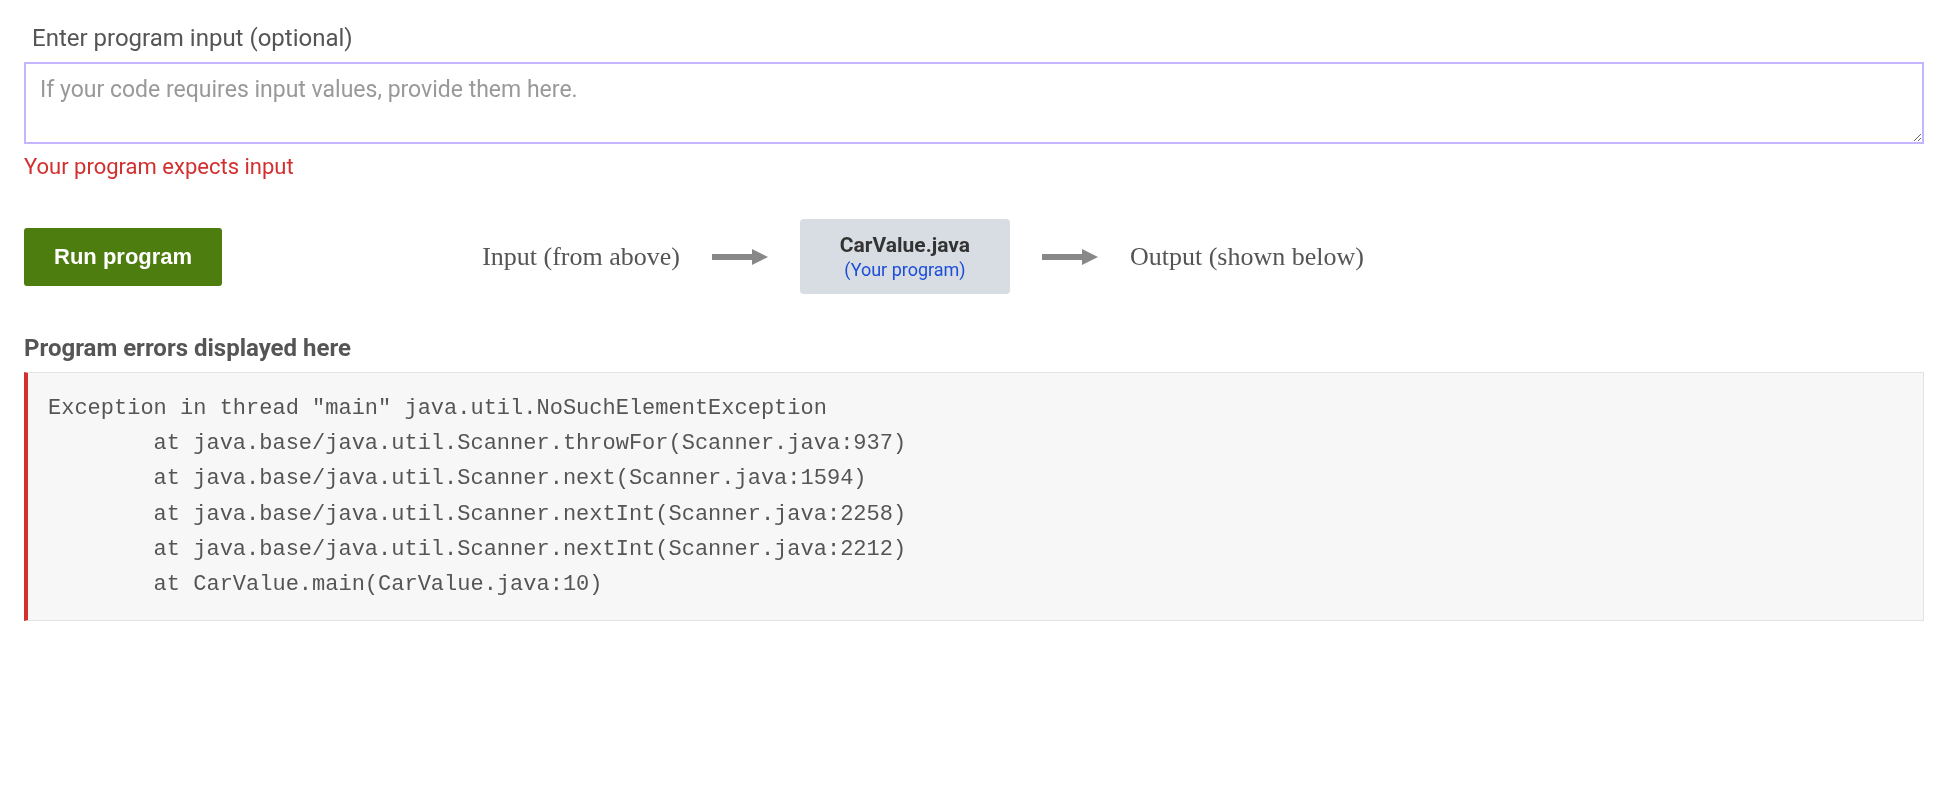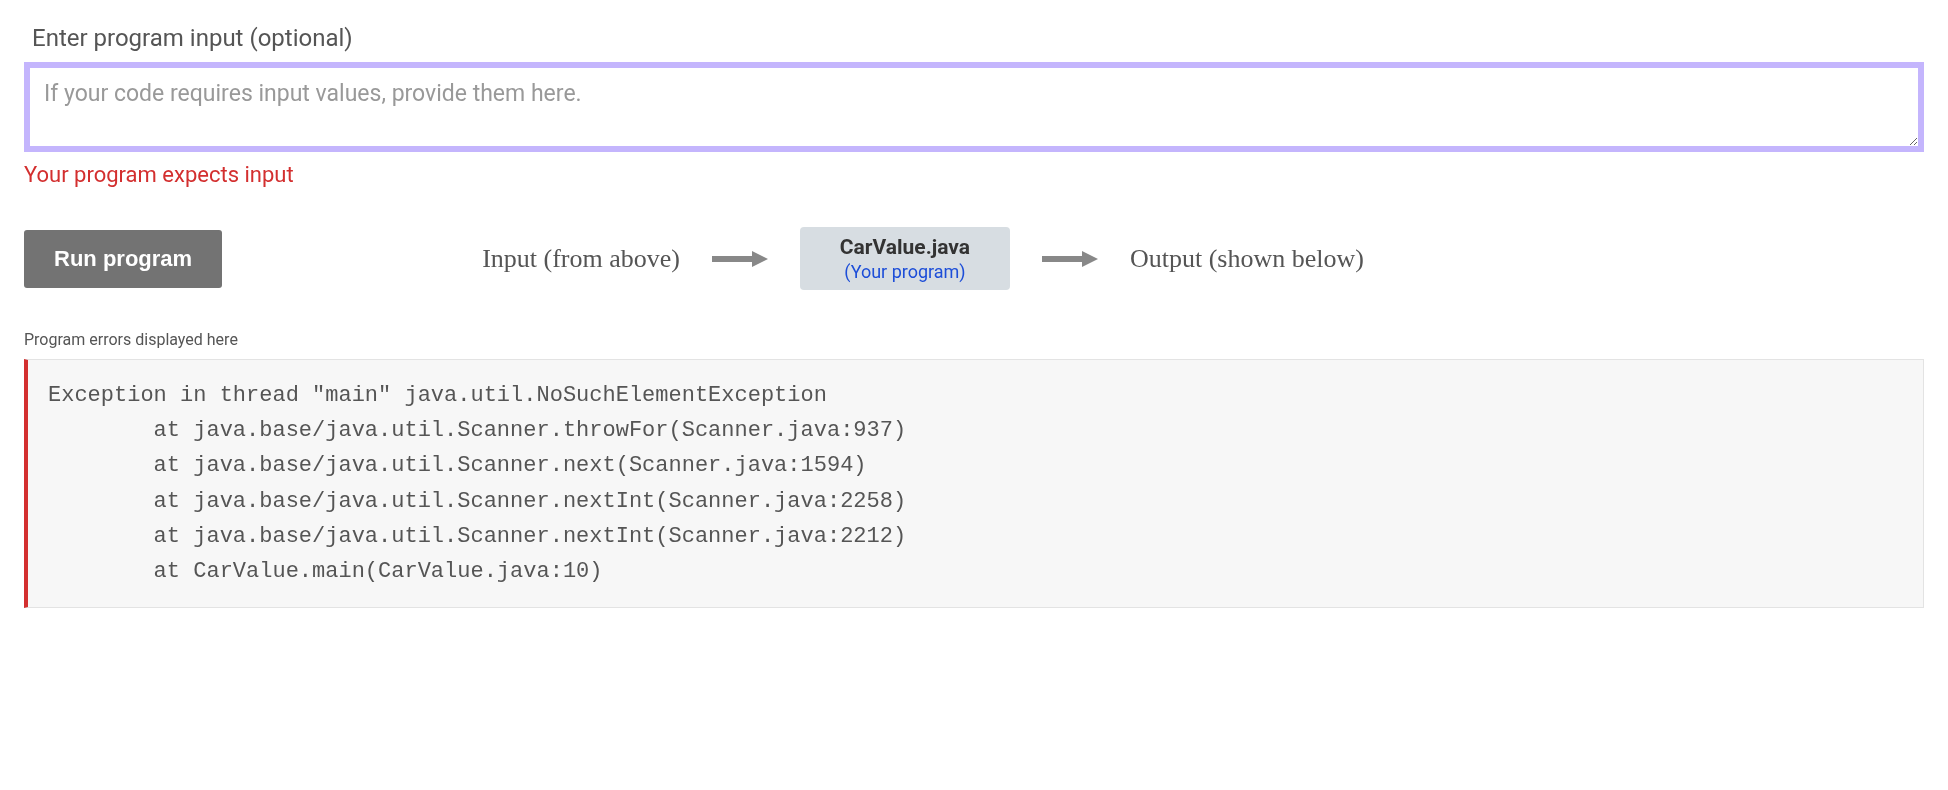--- a/index.html
+++ b/index.html
@@ -16,21 +16,21 @@
     .section-label {
       font-size: 24px;
       color: #555;
       margin-bottom: 10px;
       font-weight: 400;
       margin-left: 8px;
     }
     .input-box {
       width: 100%;
       min-height: 80px;
-      border: 6px solid #c4b5fd;
+      border: 2px solid #c4b5fd;
       padding: 12px 14px;
       font-size: 23px;
       color: #999;
       font-family: inherit;
       resize: vertical;
       outline: none;
     }
     .input-box::placeholder {
       color: #999;
     }
@@ -40,21 +40,21 @@
       margin-top: 6px;
     }
     .run-row {
       display: flex;
       align-items: center;
       gap: 30px;
       margin-top: 40px;
       margin-bottom: 40px;
     }
     .run-button {
-      background: #737373;
+      background: #4d7c0f;
       color: #fff;
       border: none;
       padding: 16px 30px;
       font-size: 22px;
       font-weight: 600;
       cursor: pointer;
       border-radius: 3px;
     }
     .flow-spacer {
       flex: 0 0 200px;
@@ -69,39 +69,39 @@
       display: inline-flex;
       align-items: center;
     }
     .arrow svg {
       width: 60px;
       height: 20px;
     }
     .program-box {
       background: #d7dde2;
       border-radius: 4px;
-      padding: 8px 32px;
+      padding: 14px 32px;
       text-align: center;
       min-width: 210px;
     }
     .program-name {
       font-size: 21px;
       font-weight: 700;
       color: #333;
     }
     .program-sub {
       font-size: 18px;
       color: #1d4ed8;
       margin-top: 2px;
     }
     .errors-label {
-      font-size: 16px;
+      font-size: 24px;
       color: #555;
       margin-bottom: 10px;
-      font-weight: 400;
+      font-weight: 700;
     }
     .error-output {
       background: #f7f7f7;
       border: 1px solid #e3e3e3;
       border-left: 4px solid #d32f2f;
       padding: 18px 20px;
       font-family: "Courier New", Courier, monospace;
       font-size: 22px;
       line-height: 1.6;
       color: #555;

